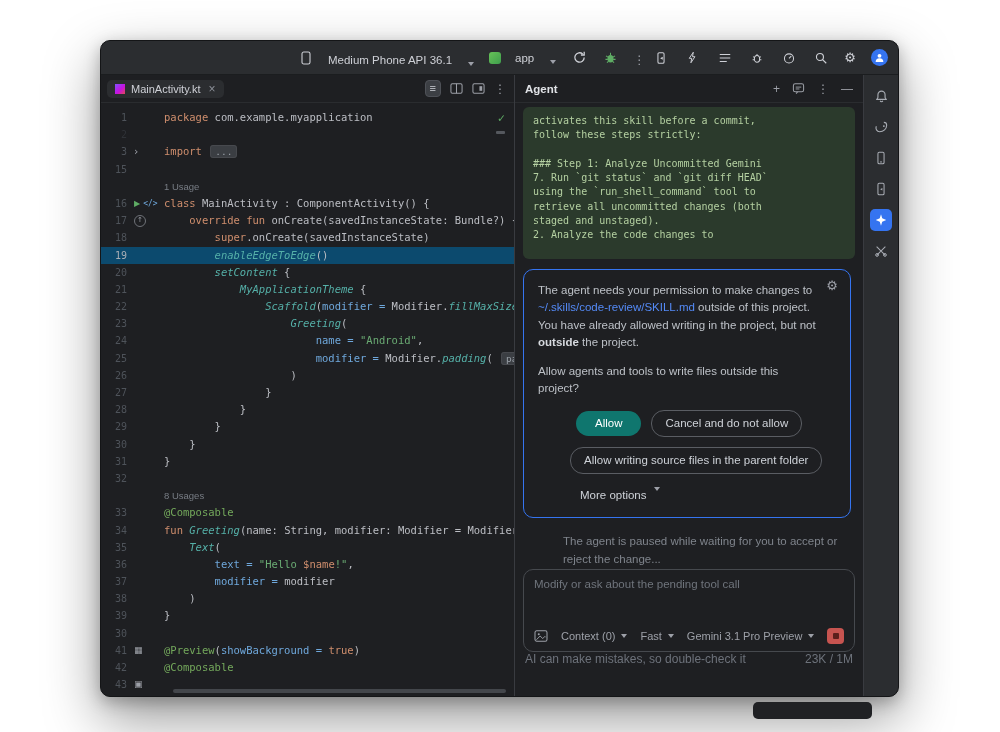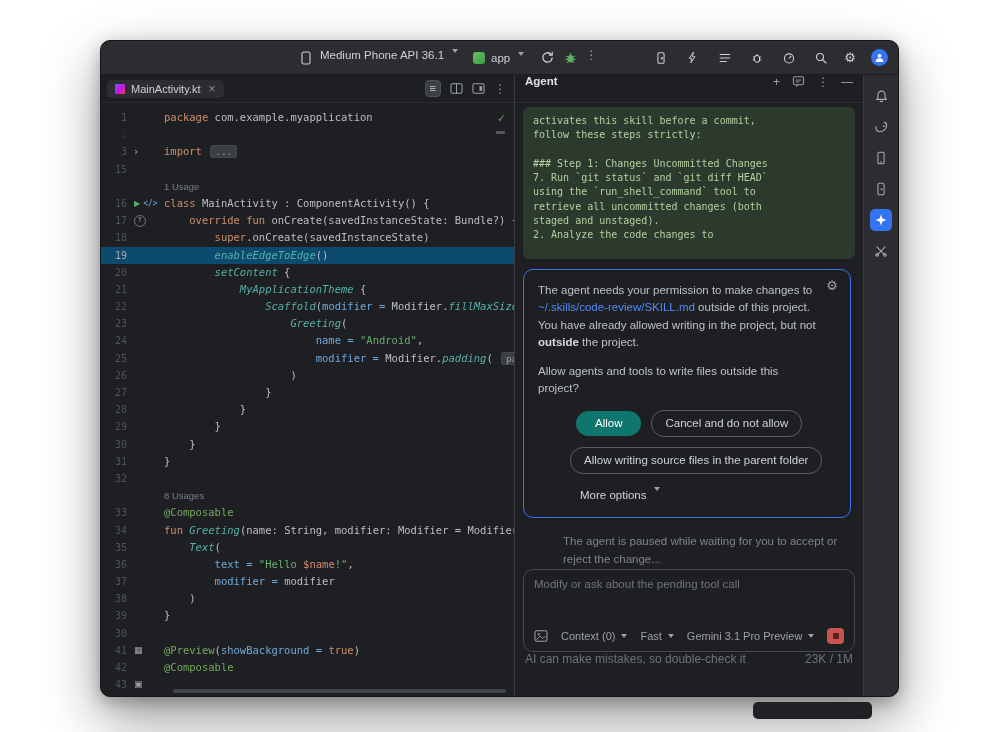--- a/index.html
+++ b/index.html
@@ -8,21 +8,21 @@
        font-family:"Liberation Sans",sans-serif;-webkit-font-smoothing:antialiased}
 
   .window{position:absolute;left:100px;top:40px;width:797px;height:655px;background:#1e1f22;
           border:1px solid #141517;border-radius:10px;overflow:hidden;display:flex;flex-direction:column;
           box-shadow:0 22px 55px rgba(0,0,0,.40),0 5px 16px rgba(0,0,0,.25)}
 
   
   .toolbar{flex:0 0 33px;background:#2b2d30;border-bottom:1px solid #1b1d1f;display:flex;align-items:center;
            padding:0 10px;color:#ced0d6;font-size:11.5px}
   .tb-center{display:flex;align-items:center;gap:15px;margin-left:186px}
-  .tb-group{display:flex;align-items:flex-start;gap:6px;cursor:default}
+  .tb-group{display:flex;align-items:flex-end;gap:14px;cursor:default}
   .chev{width:0;height:0;border-left:3.5px solid transparent;border-right:3.5px solid transparent;
         border-top:4px solid #9da0a8;display:inline-block;margin-left:2px}
   .app-icon{width:12px;height:12px;border-radius:3px;display:inline-block;
             background:linear-gradient(135deg,#67c258 0%,#3f9e4d 100%)}
   .tb-right{margin-left:auto;display:flex;align-items:center;gap:15px;color:#ced0d6}
   .tb-ic{display:flex;align-items:center;justify-content:center;width:17px;height:17px}
   .glyph{font-size:13px;line-height:1;color:#ced0d6}
   .kebab{font-size:12px;color:#9da0a8;line-height:1}
   .avatar{width:17px;height:17px;border-radius:50%;background:#3574f0;display:flex;align-items:center;justify-content:center}
 
@@ -69,21 +69,21 @@
   .gi-code{color:#6fa8dc;font-size:8px;font-family:"DejaVu Sans Mono",monospace}
   .gi-ovr{color:#9da0a8;border:1px solid #6f7278;border-radius:50%;width:10px;height:10px;font-size:7px;
           display:inline-flex;align-items:center;justify-content:center}
   .gi-fold{color:#9da0a8;font-size:11px}
   .gi-misc{color:#9da0a8;font-size:9px}
   .ed-check{position:absolute;top:9px;right:9px;color:#5fad65;font-size:12px;line-height:1}
   .ed-mark{position:absolute;top:28px;right:9px;width:9px;height:3px;background:#55585e;border-radius:1px}
   .hscroll{position:absolute;left:72px;right:8px;bottom:3px;height:4px;background:#4a4d52;border-radius:2px;opacity:.85}
 
   
-  .agent-header{flex:0 0 27px;display:flex;align-items:flex-start;padding:0 10px;border-bottom:1px solid #2a2c2f;
+  .agent-header{flex:0 0 27px;display:flex;align-items:center;padding:0 10px;border-bottom:1px solid #2a2c2f;
                 color:#dfe1e5;font-size:11.5px;font-weight:700}
   .ah-icons{margin-left:auto;display:flex;align-items:center;gap:12px;color:#9da0a8;font-weight:400}
   .ah-ic{font-size:12px;line-height:1;display:flex;align-items:center}
   .agent-body{flex:1;display:flex;flex-direction:column;min-height:0;padding:4px 8px 8px 8px}
   .transcript{background:#2b3a2c;border-radius:6px;padding:7px 10px;height:138px;overflow:hidden;flex:0 0 auto}
   .tline{font-family:"DejaVu Sans Mono",monospace;font-size:10px;line-height:14.3px;color:#b4d0a1;white-space:pre-wrap}
   .perm-card{border:1px solid #3574f0;border-radius:10px;margin-top:10px;margin-right:4px;
              padding:12px 14px 13px;position:relative;color:#bdc1c7;font-size:11.5px;line-height:1.5}
   .perm-text{max-width:288px}
   .perm-link{color:#548af7}
@@ -277,21 +277,21 @@
           <span class="ah-ic">⋮</span>
           <span class="ah-ic">—</span>
         </span>
       </div>
 
       <div class="agent-body">
         <div class="transcript">
             <div class="tline">activates this skill before a commit,</div>
             <div class="tline">follow these steps strictly:</div>
             <div class="tline">&nbsp;</div>
-            <div class="tline">### Step 1: Changes Uncommitted Changes</div>
+            <div class="tline">### Step 1: Analyze Uncommitted Gemini</div>
             <div class="tline">7. Run `git status` and `git diff HEAD`</div>
             <div class="tline">using the `run_shell_command` tool to</div>
             <div class="tline">retrieve all uncommitted changes (both</div>
             <div class="tline">staged and unstaged).</div>
             <div class="tline">2. Analyze the code changes to</div>
           </div>
 
         <div class="perm-card">
           <span class="perm-gear">⚙</span>
           <div class="perm-text">

